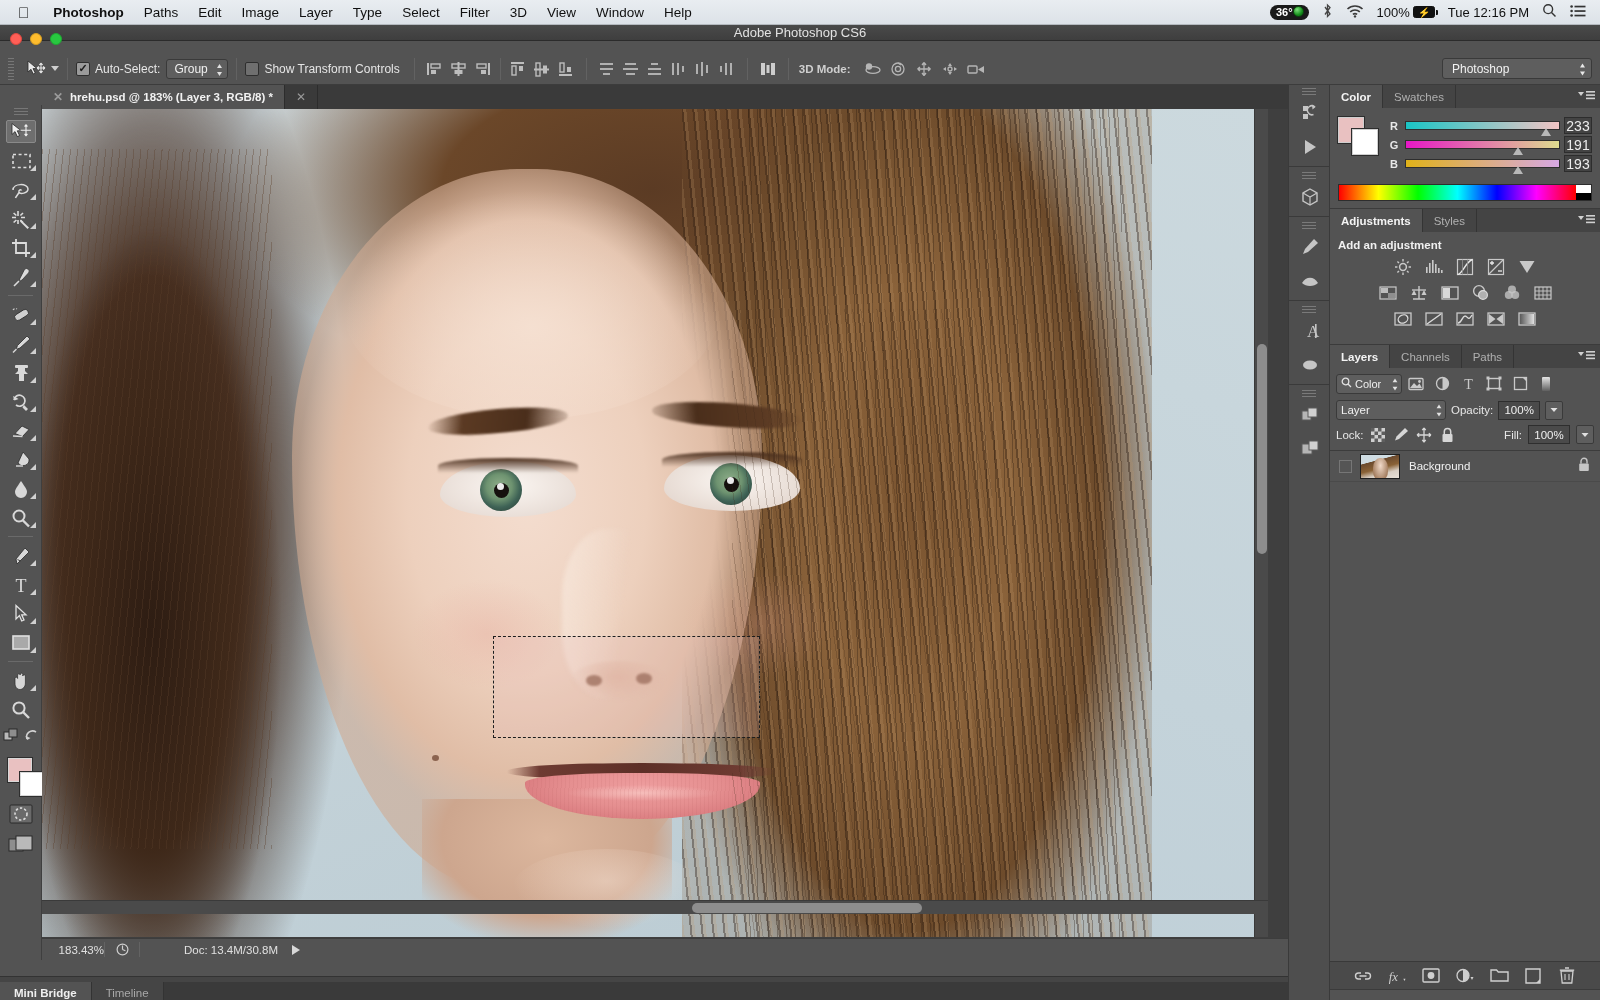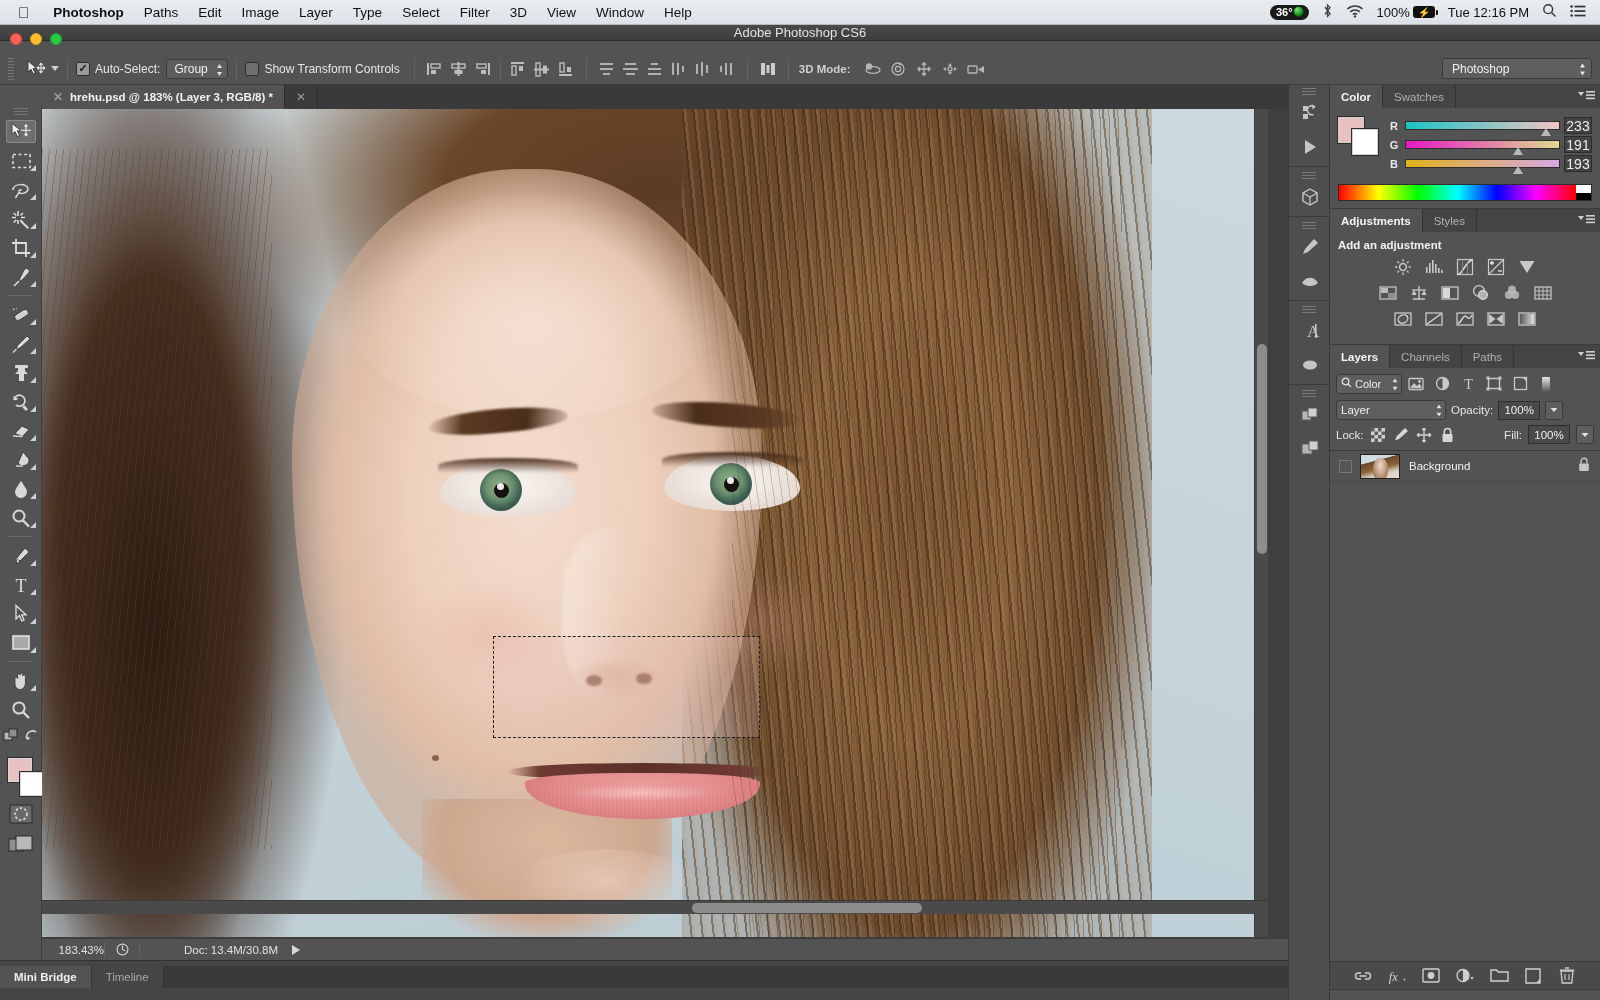--- a/index.html
+++ b/index.html
@@ -158,21 +158,21 @@
     background:#535353; border-top:1px solid #3d3d3d;
     display:flex;align-items:center; color:#e0e0e0; font-size:11.5px;
   }
   #statusbar .zoomval{ width:62px; padding-left:6px;text-align:right; }
   #statusbar .sdiv{ width:1px;height:15px;background:#3f3f3f;border-right:1px solid #636363;}
   #statusbar .docinfo{ padding-left:44px;}
   .play-tri{ width:0;height:0;border-top:5px solid transparent;border-bottom:5px solid transparent;border-left:8px solid #d8d8d8;margin-left:14px;}
 
   
   #bottombar {
-    position:absolute; left:0; bottom:0; width:1330px; height:40px;
+    position:absolute; left:0; bottom:0; width:1330px; height:24px;
     background:#454545; border-top:1px solid #333;
     display:flex; align-items:flex-start; padding-top:5px;
   }
   .btab{ height:22px; padding:0 14px; display:flex;align-items:center;
     font-size:11.5px; color:#a8a8a8; border-right:1px solid #333;}
   .btab.active{ background:#535353; color:#f0f0f0; font-weight:bold;}
   .bspacer{flex:1;height:22px;background:#3a3a3a;}
 
   
   #icondock {

